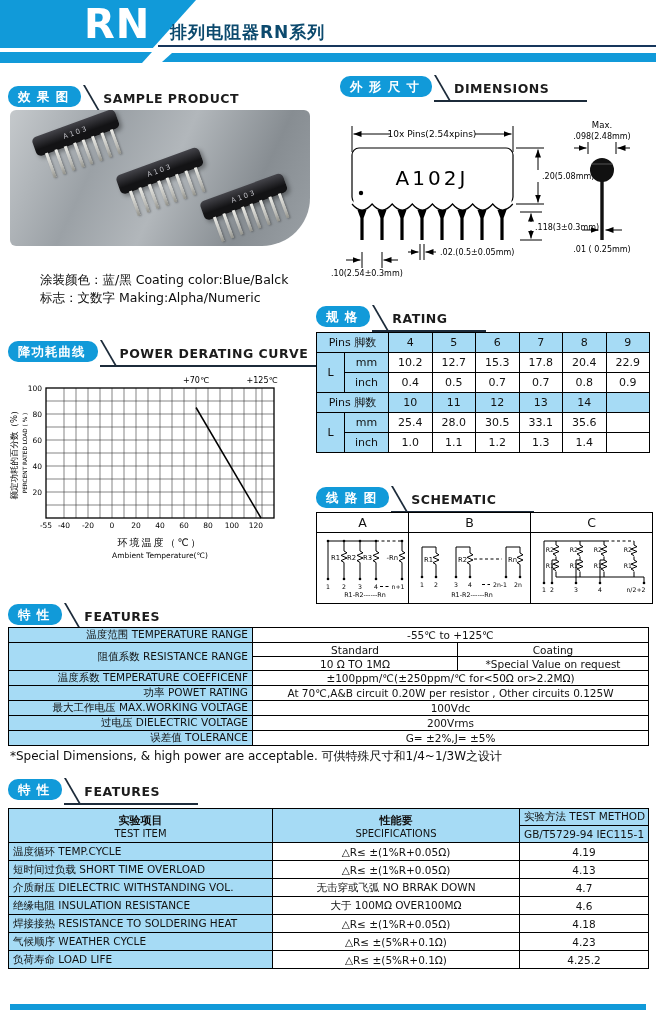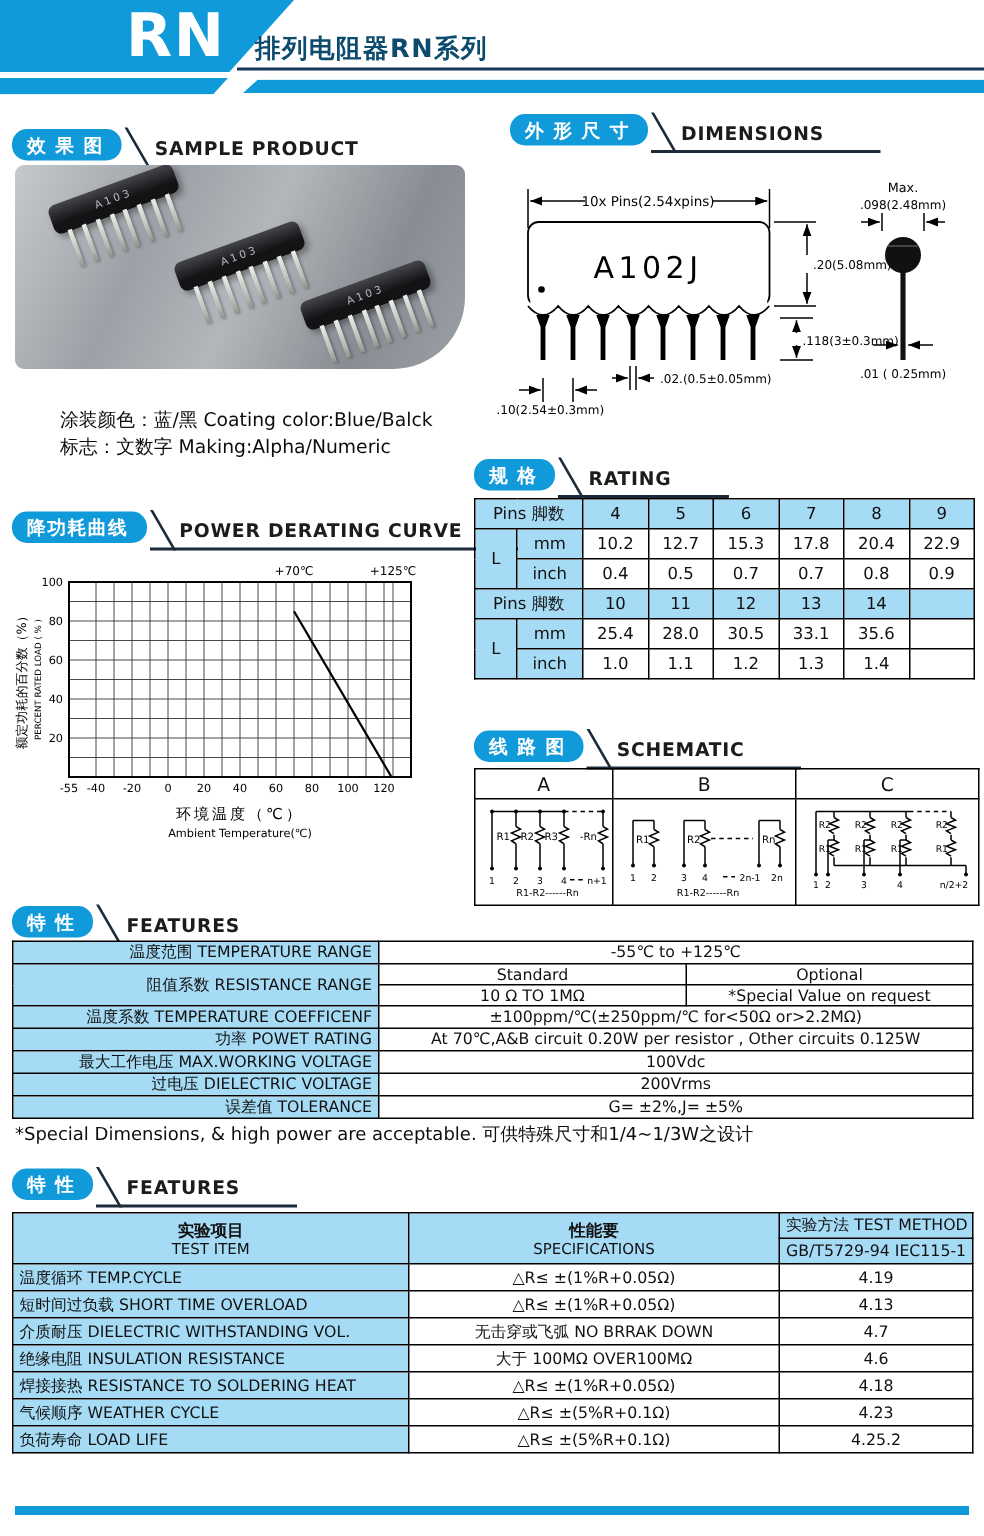--- a/index.html
+++ b/index.html
@@ -546,21 +546,21 @@
       <col style="width:191px">
     </colgroup>
   <tbody>
       <tr>
     <td class="item">温度范围 TEMPERATURE RANGE</td>
     <td colspan="2">-55℃  to  +125℃</td>
   </tr>
   <tr>
     <td class="item" rowspan="2">阻值系数 RESISTANCE RANGE</td>
     <td>Standard</td>
-    <td>Optional</td>
+    <td>Coating</td>
   </tr>
   <tr>
     <td>10 Ω  TO  1MΩ</td>
     <td>*Special Value on request</td>
   </tr>
   <tr>
     <td class="item">温度系数 TEMPERATURE COEFFICENF</td>
     <td colspan="2">±100ppm/℃(±250ppm/℃  for&lt;50Ω  or&gt;2.2MΩ)</td>
   </tr>
   <tr>

